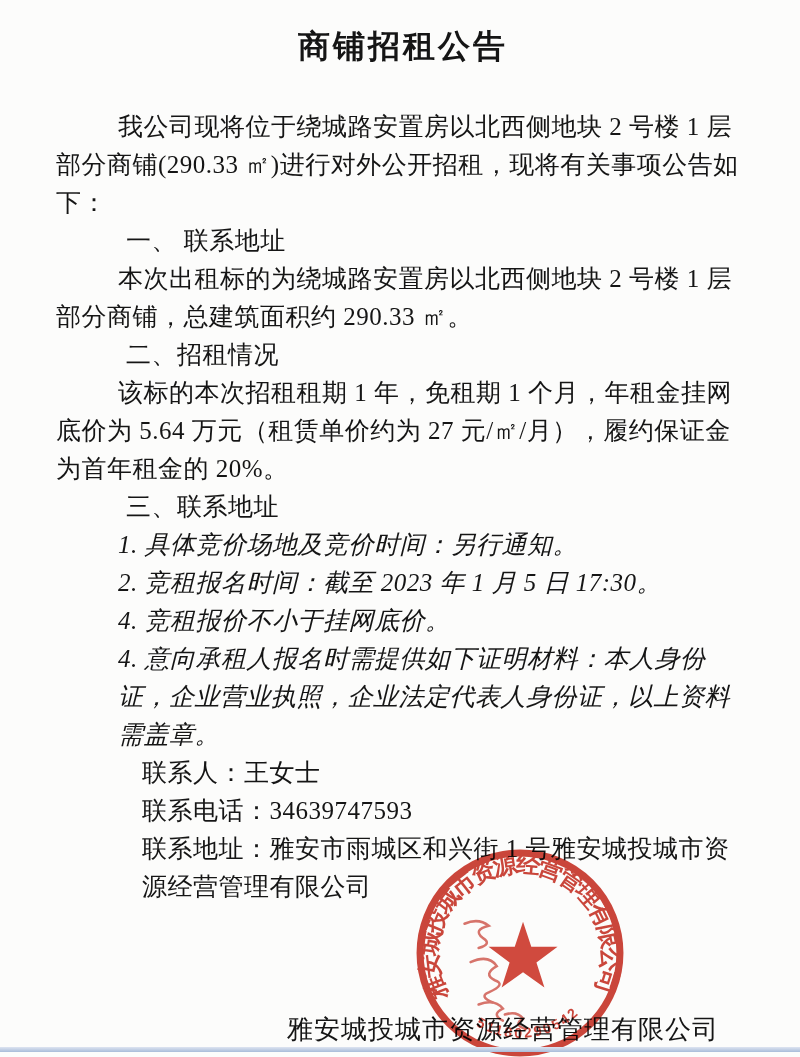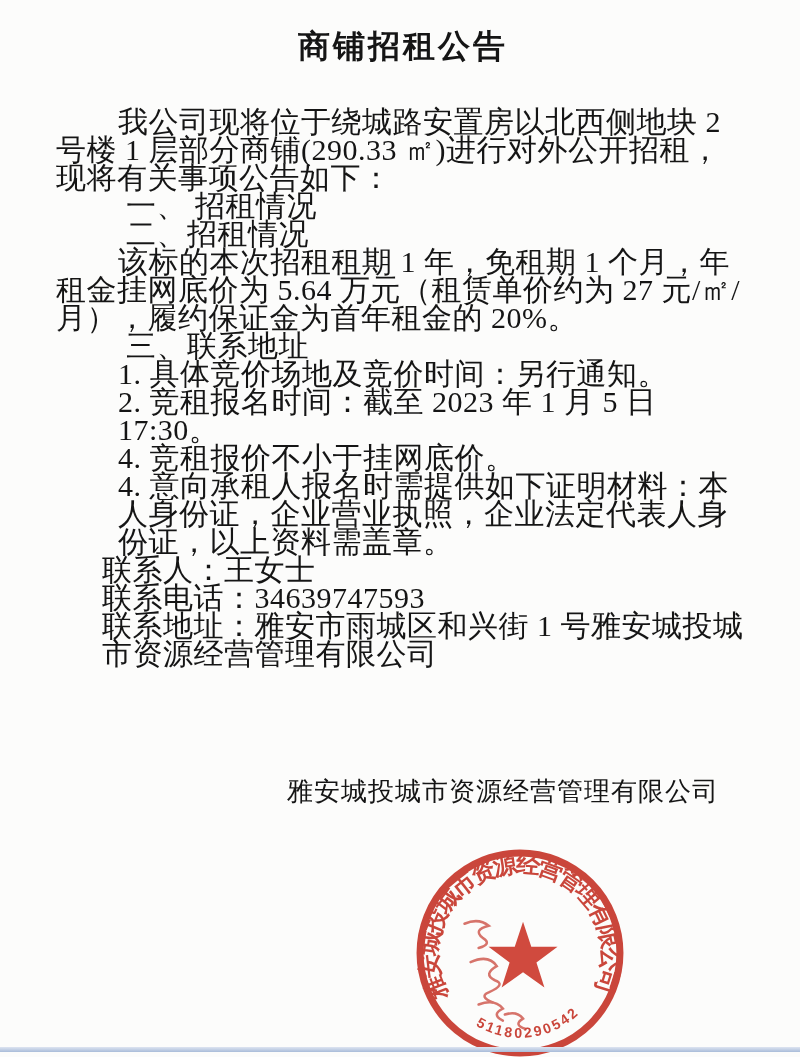--- a/index.html
+++ b/index.html
@@ -12,26 +12,26 @@
     font-family:"Liberation Serif","DejaVu Serif",serif;
     color:#151515;
   }
   .doc{position:absolute;left:56px;right:50px;top:0;}
   .title{
     margin:24px 0 0 0;
     font-size:32px;line-height:44px;
     font-weight:700;text-align:center;letter-spacing:3px;
   }
   .body{margin-top:40px;}
-  .ln{font-size:30px;line-height:28px;margin:0;letter-spacing:0.5px;}
+  .ln{font-size:25px;line-height:38px;margin:0;letter-spacing:0.5px;}
   .p-first{text-indent:62px;}
   .h-sec{margin-left:70px;}
   .h-sec4{margin-left:82px;}
-  .li{margin-left:62px;}
-  .contact{margin-left:46px;}
+  .li{margin-left:62px;font-style:italic;}
+  .contact{margin-left:86px;}
   .sig{margin-top:104px;margin-left:200px;text-align:center;}
   .sig-company{font-size:26px;line-height:40px;letter-spacing:1px;}
   .seal{
     position:absolute;left:412px;top:845px;
     width:216px;height:216px;
     mix-blend-mode:multiply;
     opacity:0.92;
   }
   .seal text{font-family:"Liberation Sans","DejaVu Sans",sans-serif;}
   .seal-name{font-size:24px;font-weight:700;letter-spacing:1px;}
@@ -45,21 +45,22 @@
 <body>
 
 <div class="page">
 
   <div class="doc">
     <h1 class="title">商铺招租公告</h1>
 
     <div class="body">
       <p class="ln p-first">我公司现将位于绕城路安置房以北西侧地块 2 号楼 1 层部分商铺(290.33 ㎡)进行对外公开招租，现将有关事项公告如下：</p>
 
-      <div class="ln h-sec">一、 招租情况</div>
+      <div class="ln h-sec">一、 联系地址</div>
+      <p class="ln p-first">本次出租标的为绕城路安置房以北西侧地块 2 号楼 1 层部分商铺，总建筑面积约 290.33 ㎡。</p>
 
       <div class="ln h-sec">二、招租情况</div>
       <p class="ln p-first">该标的本次招租租期 1 年，免租期 1 个月，年租金挂网底价为 5.64 万元（租赁单价约为 27 元/㎡/月），履约保证金为首年租金的 20%。</p>
 
       <div class="ln h-sec">三、联系地址</div>
       <div class="ln li">1. 具体竞价场地及竞价时间：另行通知。</div>
       <div class="ln li">2. 竞租报名时间：截至 2023 年 1 月 5 日 17:30。</div>
       <div class="ln li">4. 竞租报价不小于挂网底价。</div>
       <div class="ln li">4. 意向承租人报名时需提供如下证明材料：本人身份证，企业营业执照，企业法定代表人身份证，以上资料需盖章。</div>
 

